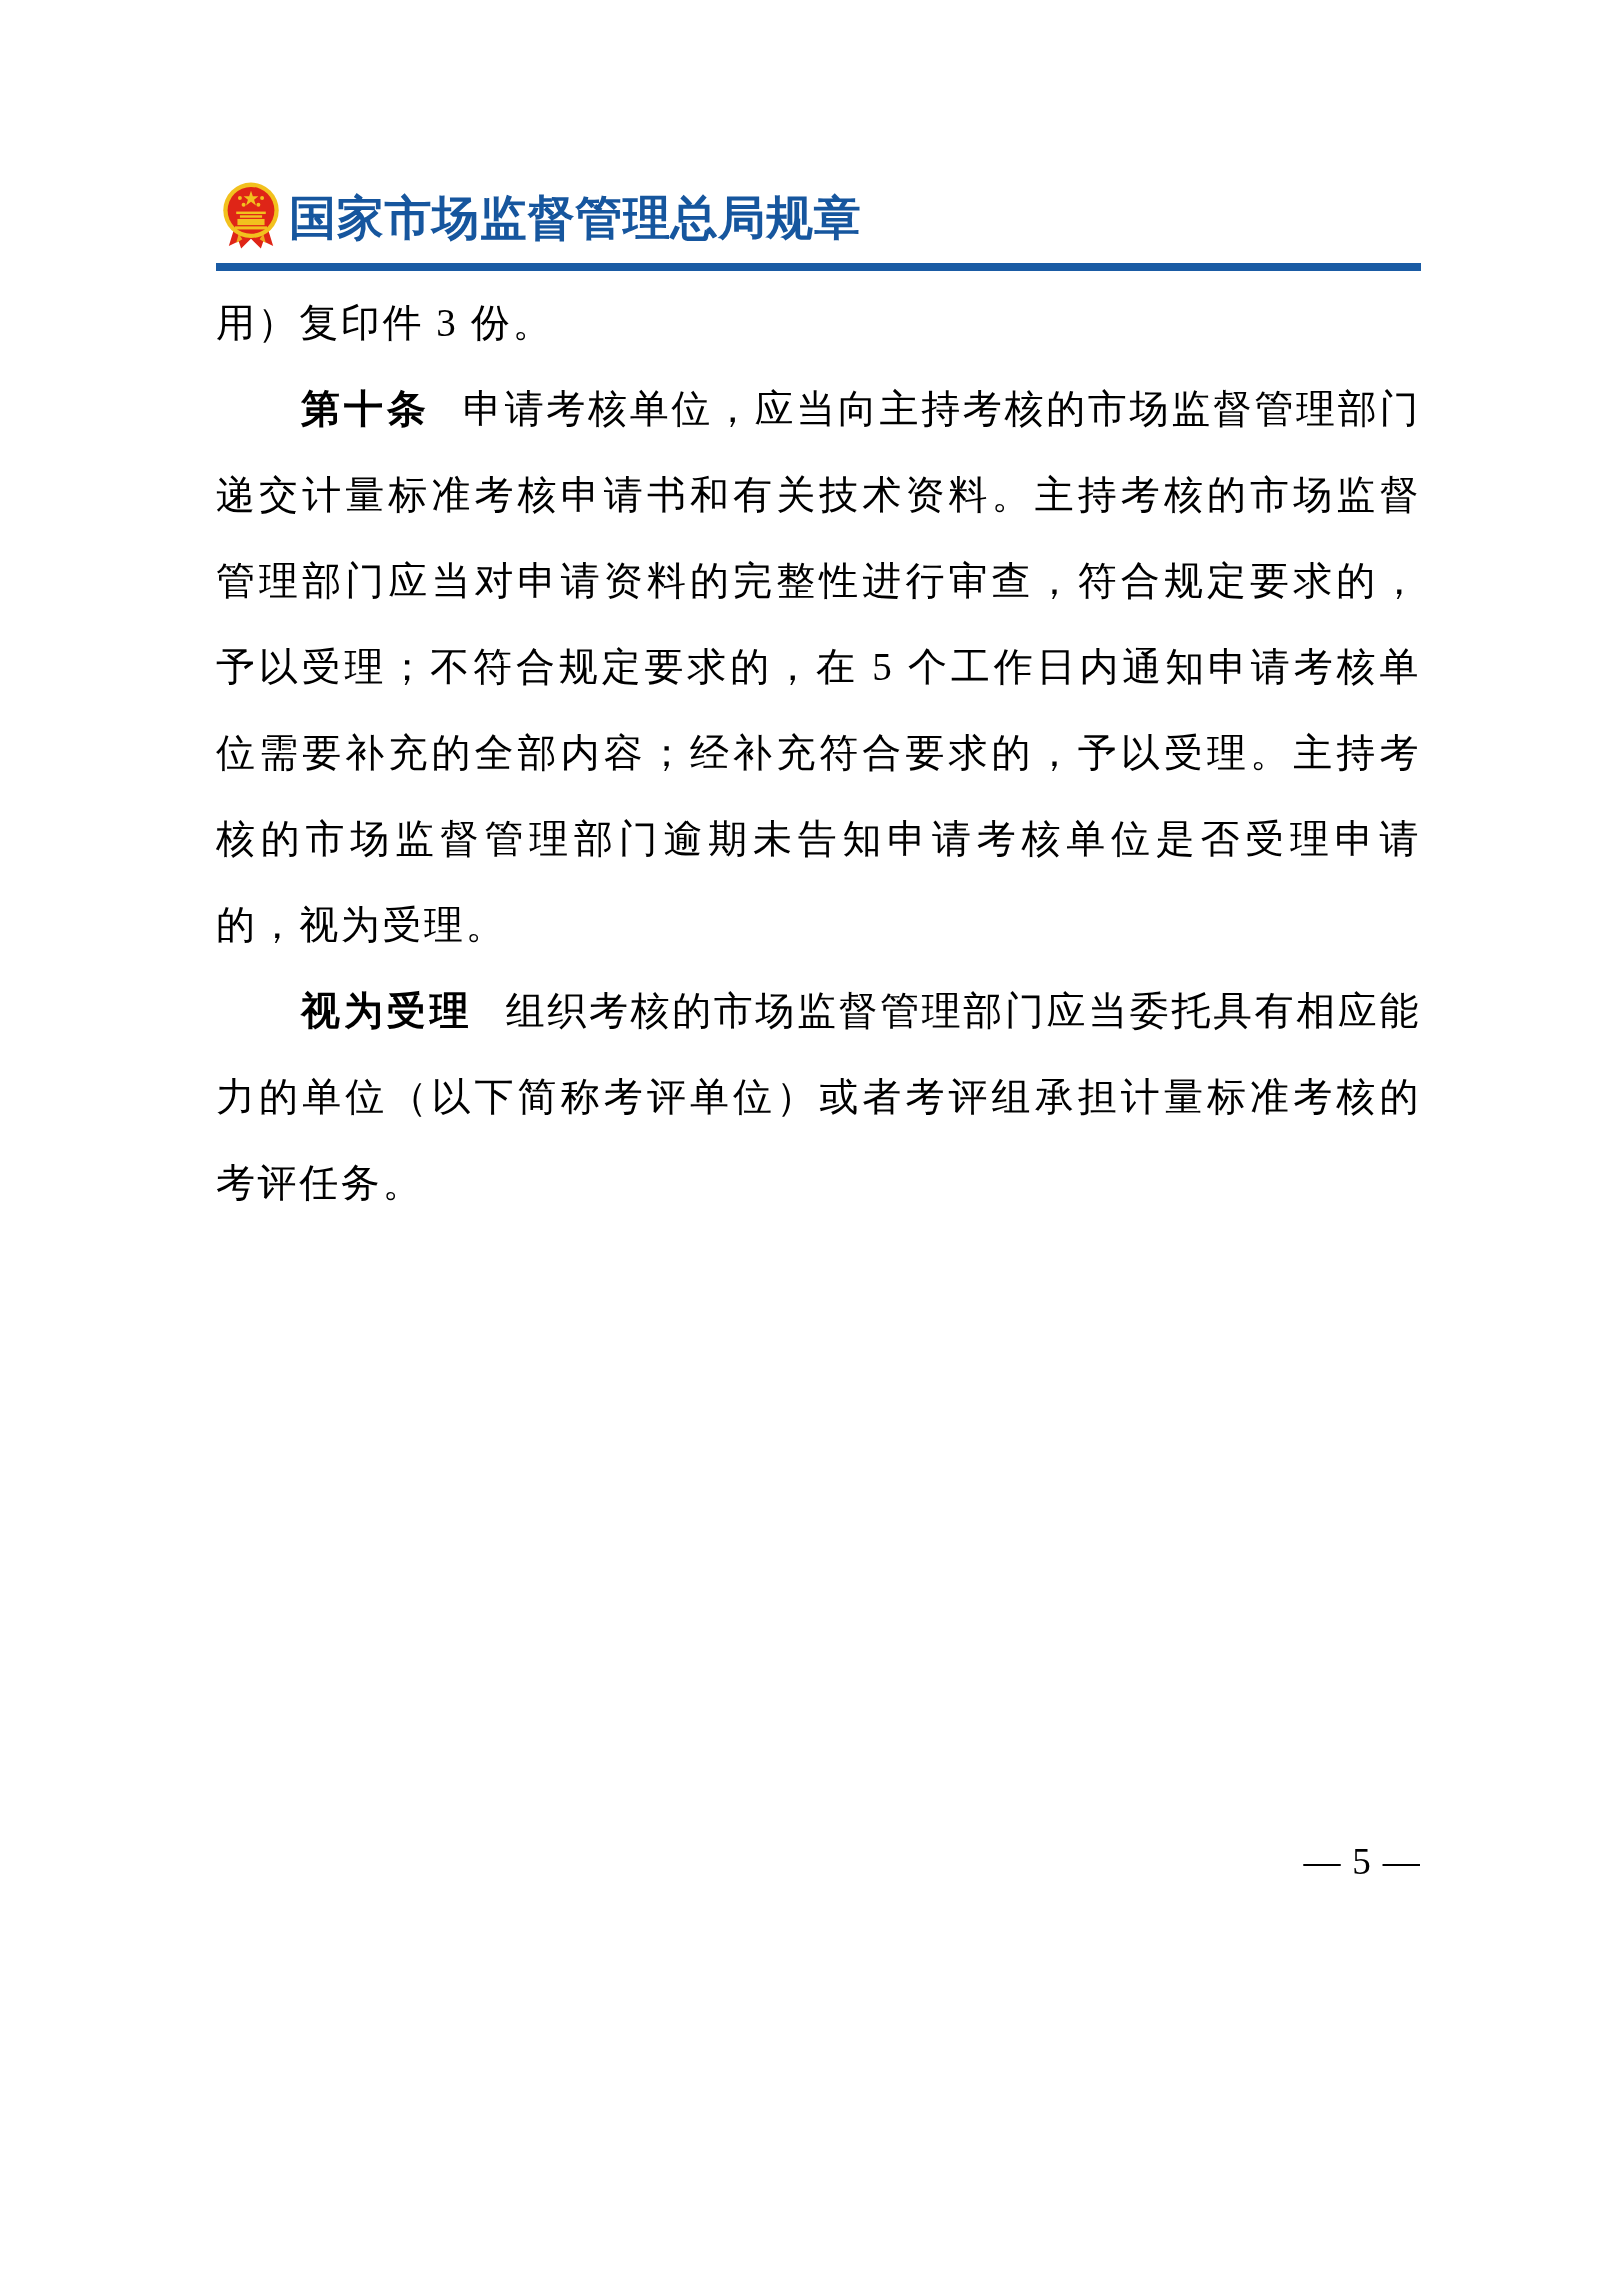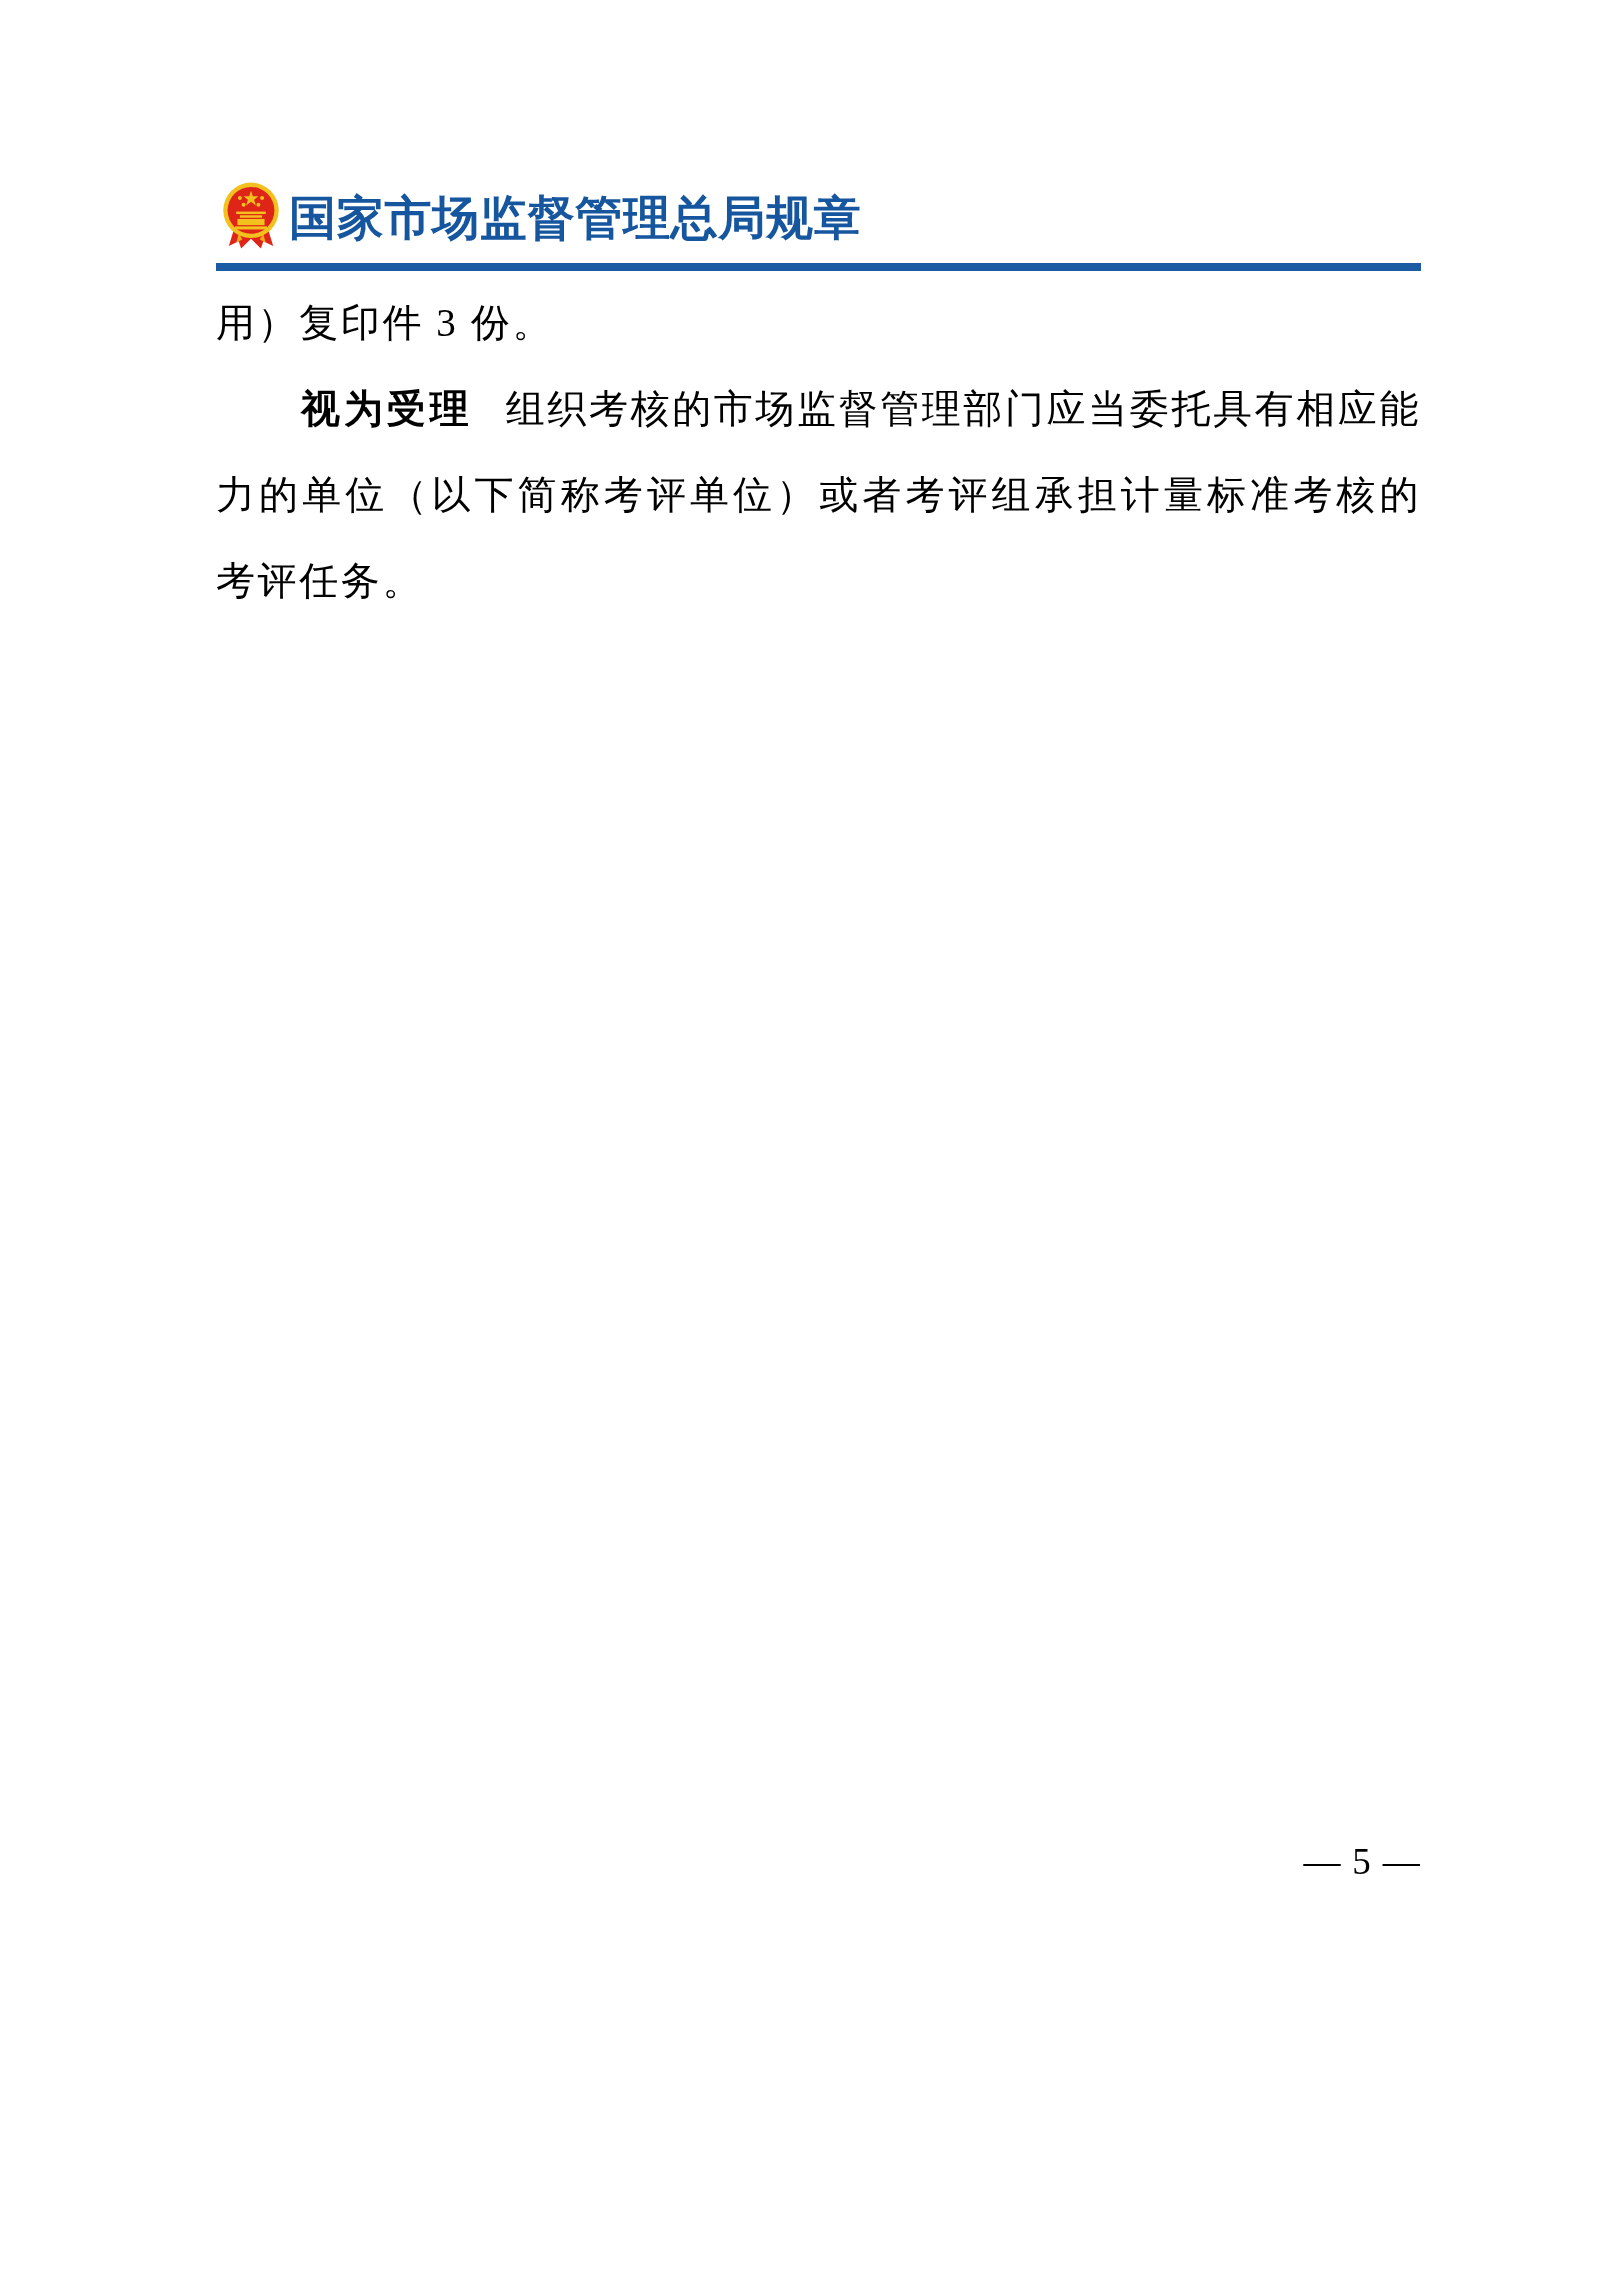--- a/index.html
+++ b/index.html
@@ -146,20 +146,21 @@
         <rect x="28" y="60" width="44" height="10" fill="#F2C11E"></rect>
         <rect x="24" y="72" width="52" height="5" fill="#F2C11E"></rect>
       </svg>
     </span>
     <span class="header-title">国家市场监督管理总局规章</span>
   </div>
   <div class="header-rule"></div>
 
   <div class="body-text">
     <p><span>用）复印件 3 份。</span></p>
+    <p class="para-indent"><span class="article-number">第十条</span><span>申请考核单位，应当向主持考核的市场监督管理部门递交计量标准考核申请书和有关技术资料。主持考核的市场监督管理部门应当对申请资料的完整性进行审查，符合规定要求的，予以受理；不符合规定要求的，在 5 个工作日内通知申请考核单位需要补充的全部内容；经补充符合要求的，予以受理。主持考核的市场监督管理部门逾期未告知申请考核单位是否受理申请的，视为受理。</span></p>
     <p class="para-indent"><span class="article-number">视为受理</span><span>组织考核的市场监督管理部门应当委托具有相应能力的单位（以下简称考评单位）或者考评组承担计量标准考核的考评任务。</span></p>
   </div>
 
   <div class="page-number">— 5 —</div>
 
   <div class="footer-rule-left"></div>
   <div class="footer-rule-right"></div>
   <div class="footer-publisher">国家市场监督管理总局发布</div>
 
 </div>

